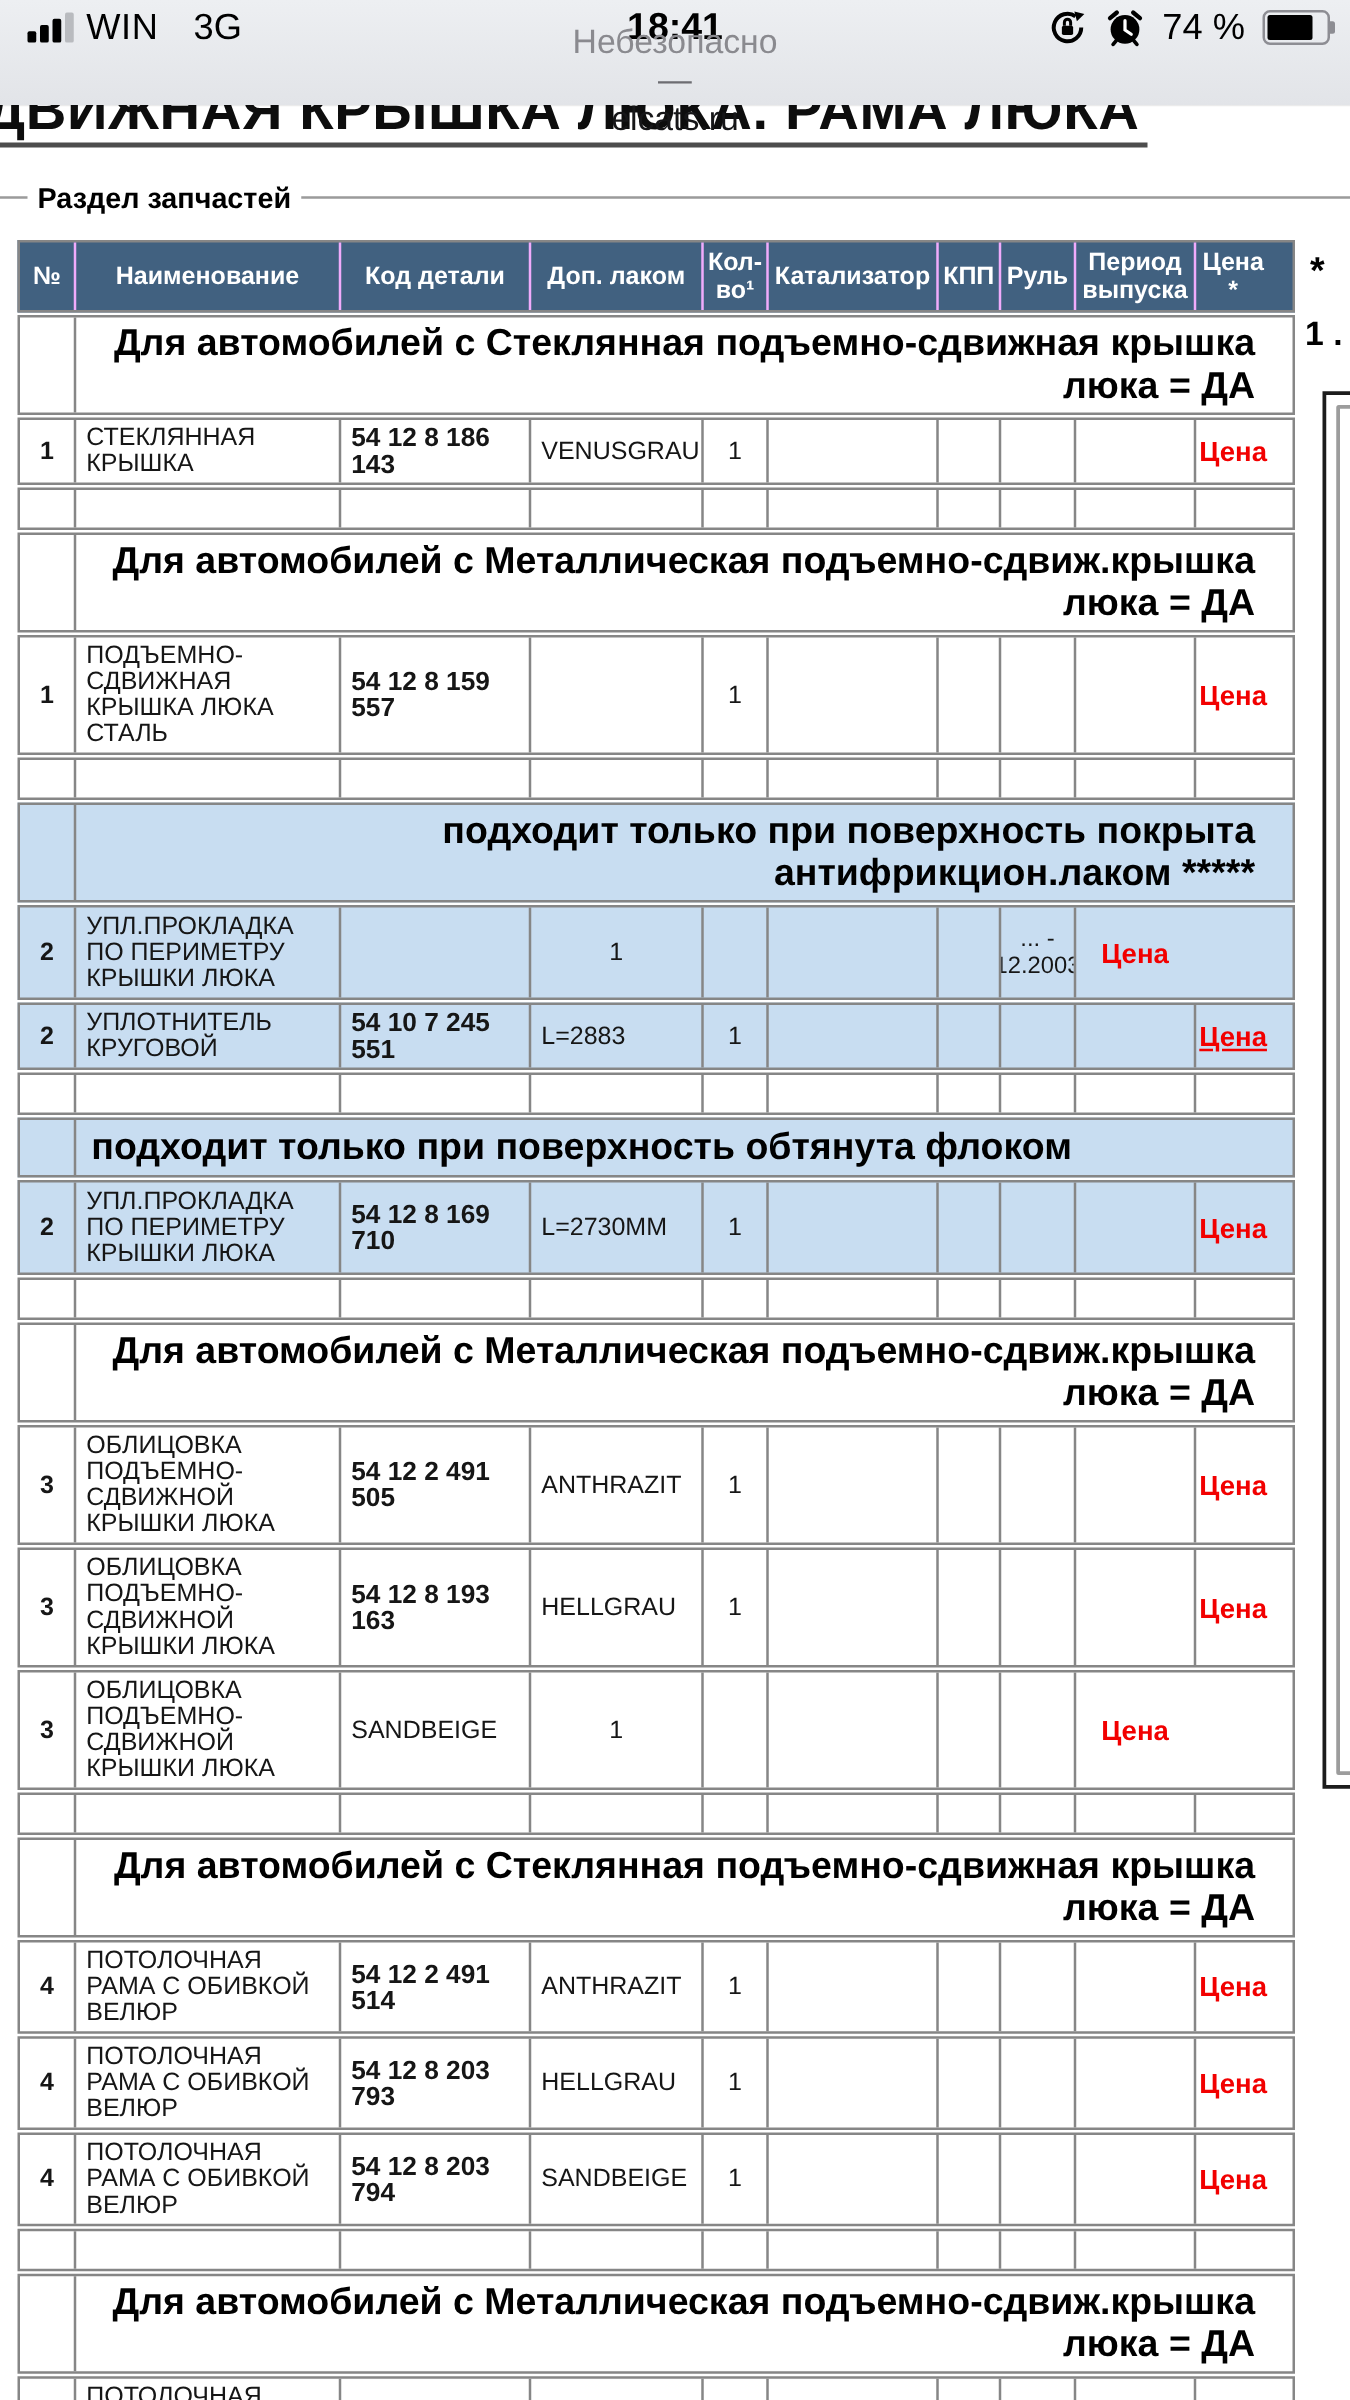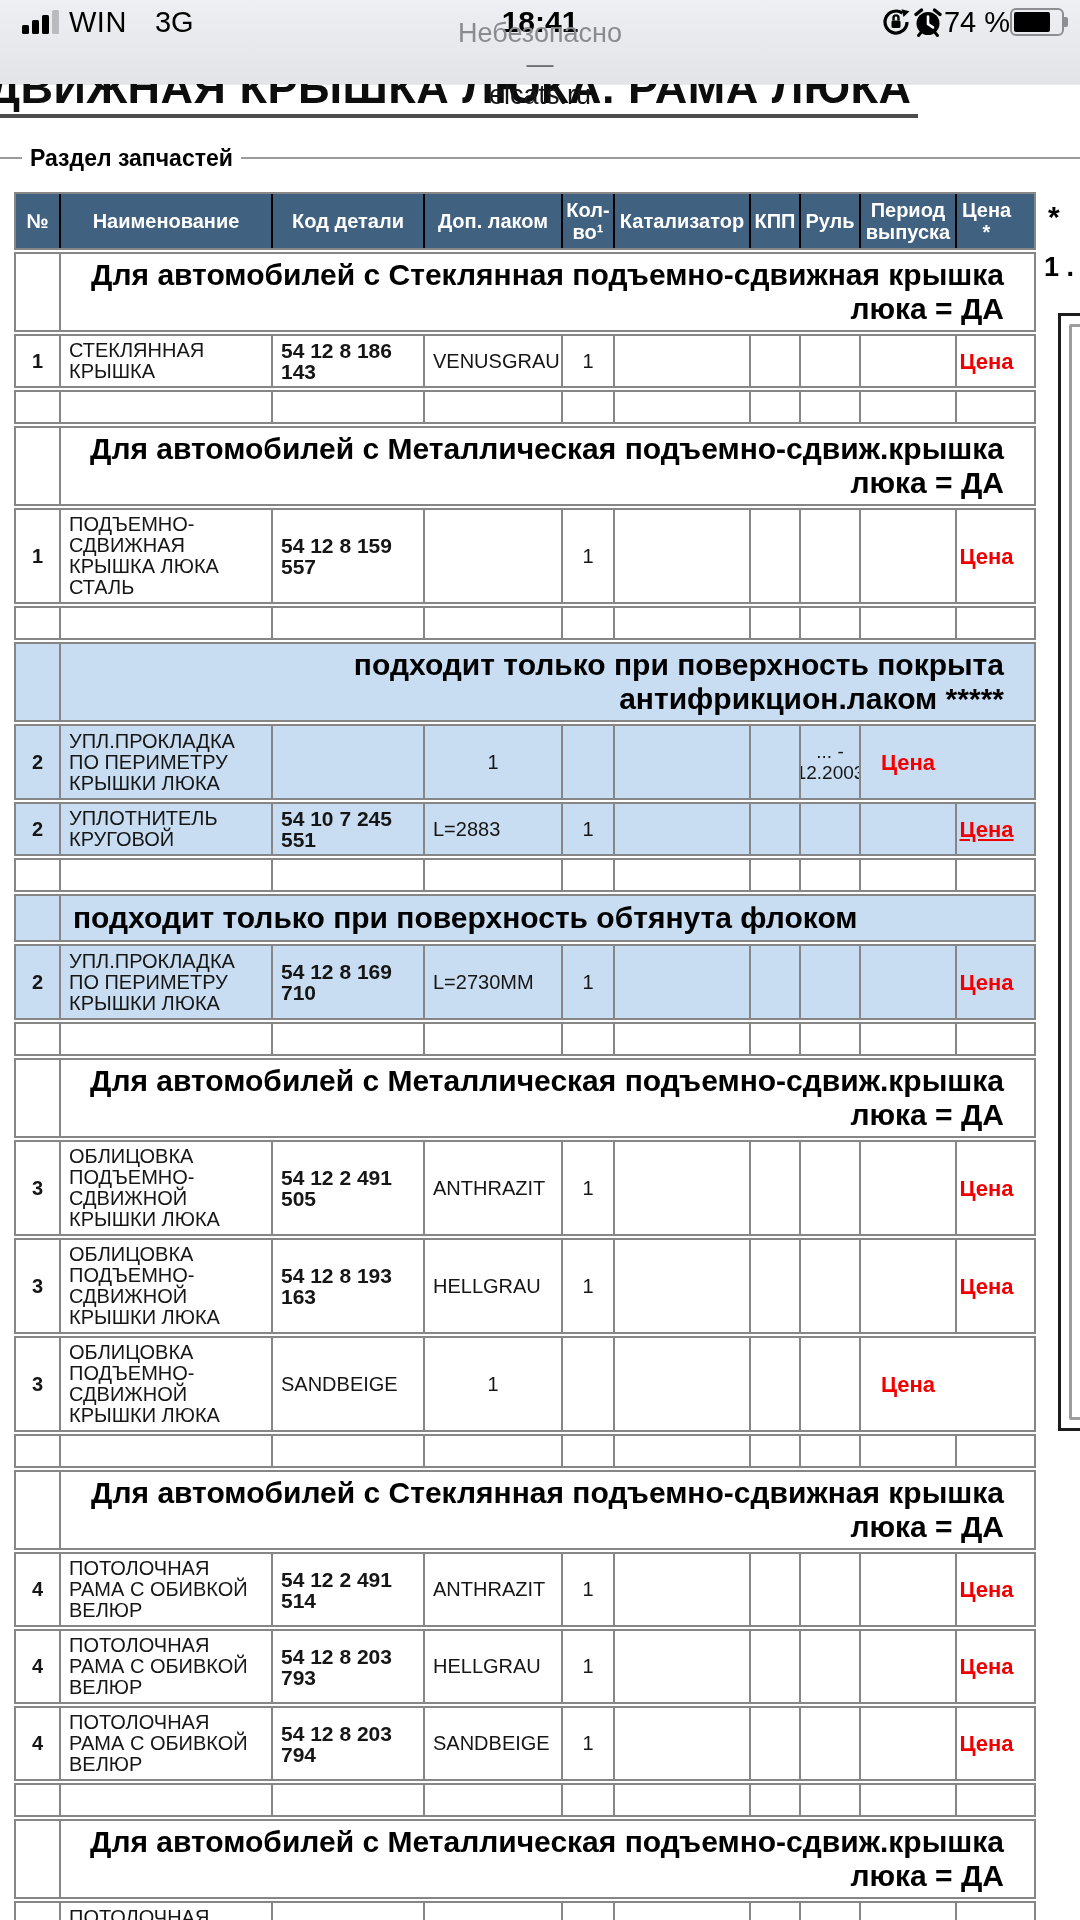--- a/index.html
+++ b/index.html
@@ -21,21 +21,21 @@
   }
   .sig{display:flex;align-items:flex-end;gap:3px;margin-left:22px;}
   .sig i{display:block;width:7px;background:#000;border-radius:1.5px;}
   .sig i:nth-child(1){height:9px}
   .sig i:nth-child(2){height:14px}
   .sig i:nth-child(3){height:19px}
   .sig i:nth-child(4){height:24px;background:#b9bbbf}
   .carrier{font-size:29px;margin-left:10px;letter-spacing:.5px;}
   .network{font-size:29px;margin-left:28px;}
   .sb-time{position:absolute;left:0;right:0;text-align:center;font-size:30px;font-weight:600;}
-  .sb-right{position:absolute;right:16px;top:0;height:44px;display:flex;align-items:center;}
+  .sb-right{position:absolute;right:16px;top:0;height:44px;display:flex;align-items:center;gap:14px;}
   .pct{font-size:29px;}
   .batt{position:relative;width:50px;height:24px;border:2px solid #8d8d93;border-radius:6px;}
   .batt .fill{position:absolute;left:2px;top:2px;bottom:2px;width:72%;background:#000;border-radius:2px;}
   .batt .nub{position:absolute;right:-6px;top:7px;width:4px;height:10px;background:#8d8d93;border-radius:0 2px 2px 0;}
   .urlbar{
     position:absolute;left:0;top:44px;width:100%;height:40px;
     display:flex;align-items:center;justify-content:center;font-size:27px;flex-direction:column;
   }
   .url-sec{color:#8a8a8f;}
   .url-sep{color:#6d6d72;white-space:pre;}
@@ -75,21 +75,21 @@
     display:flex;align-items:center;
     min-height:44px;
     padding:4px 8px;box-sizing:border-box;
     font-size:20px;color:#161616;line-height:21px;
     overflow:hidden;
   }
   .tc:first-child{border-left:none;}
   .head .tc{
     color:#fff;font-weight:bold;font-size:20px;line-height:22px;
     justify-content:center;text-align:center;padding:4px 2px;min-height:54px;
-    border-left:2px solid #000000;
+    border-left:2px solid #f0abfc;
   }
   .head .tc:first-child{border-left:none;}
   .c-num{justify-content:center;font-weight:bold;}
   .c-code{font-weight:bold;font-size:21px;}
   .c-qty{justify-content:center;}
   .c-period{justify-content:center;text-align:center;font-size:19px;white-space:pre-line;}
   .c-price{justify-content:center;}
   .price-link{color:var(--price-c);font-weight:bold;font-size:22px;text-decoration:none;cursor:pointer;}
   .price-link.u{text-decoration:underline;}
   .section-cell{

